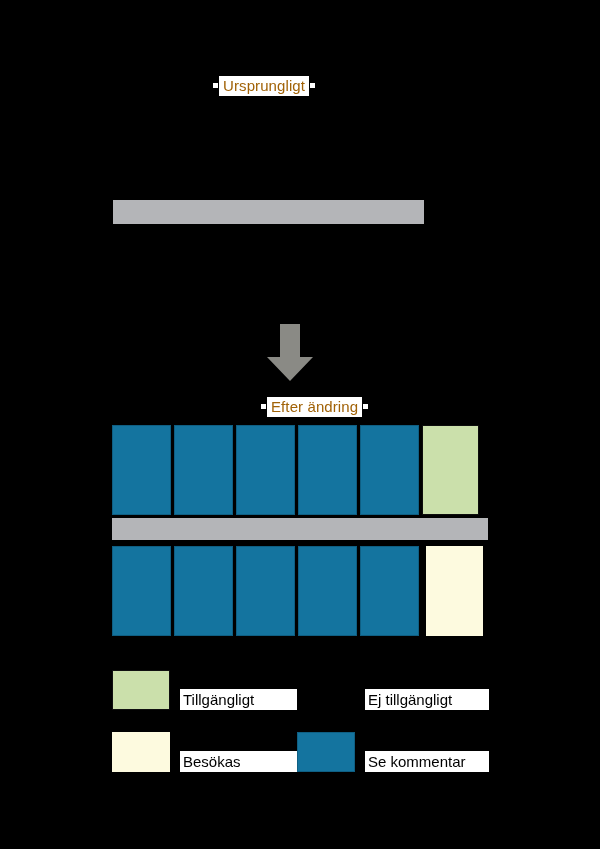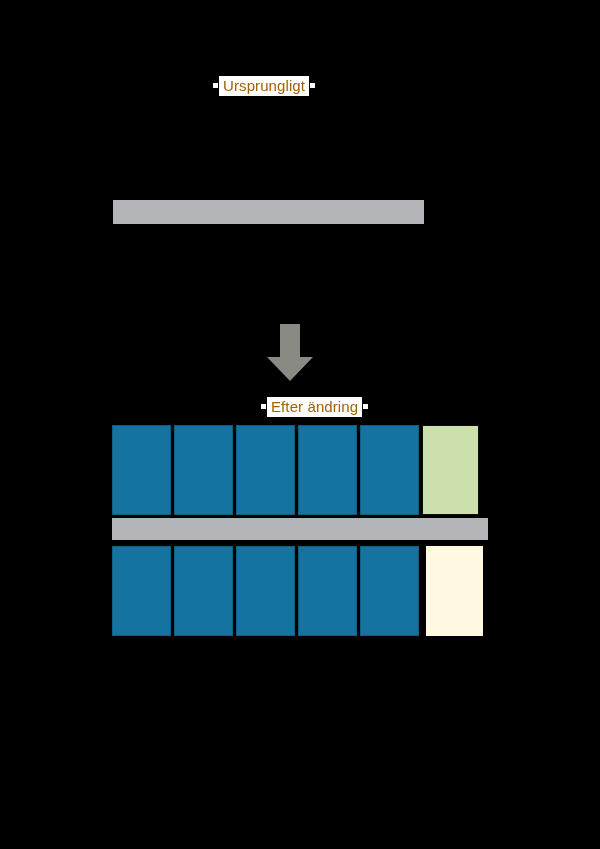--- a/index.html
+++ b/index.html
@@ -208,14 +208,45 @@
 
   <div class="block-row" id="row-bottom">
     <div class="block blue"></div>
     <div class="block blue"></div>
     <div class="block blue"></div>
     <div class="block blue"></div>
     <div class="block blue"></div>
     <div class="block cream"></div>
   </div>
 
+  <div id="legend">
+
+    <div class="legend-row" id="legend-row-1">
+
+      <div class="legend-entry col-left">
+        <div class="swatch green"></div>
+        <div class="legend-label">Tillgängligt</div>
+      </div>
+
+      <div class="legend-entry col-right">
+        <div class="swatch black"></div>
+        <div class="legend-label">Ej tillgängligt</div>
+      </div>
+
+    </div>
+
+    <div class="legend-row" id="legend-row-2">
+
+      <div class="legend-entry col-left">
+        <div class="swatch cream"></div>
+        <div class="legend-label">Besökas</div>
+      </div>
+
+      <div class="legend-entry col-right">
+        <div class="swatch blue"></div>
+        <div class="legend-label">Se kommentar</div>
+      </div>
+
+    </div>
+
+  </div>
 
 </div>
 
 </body></html>

